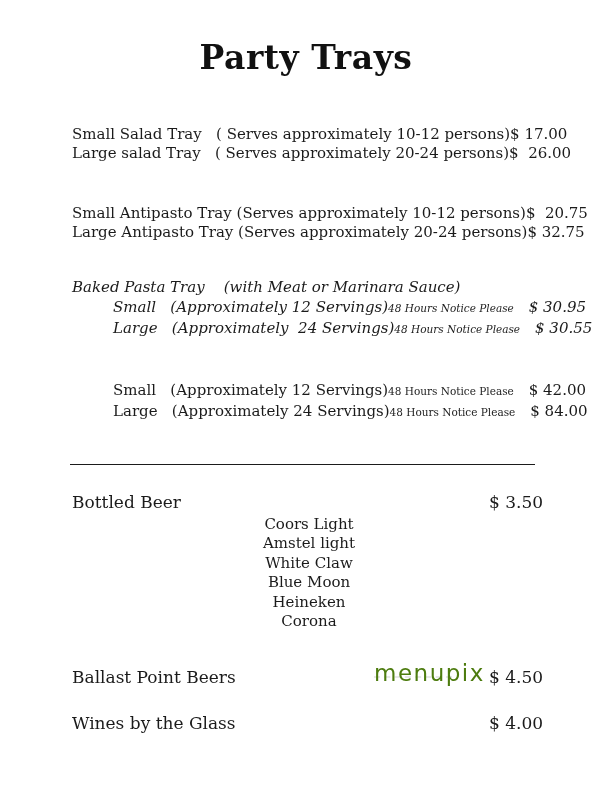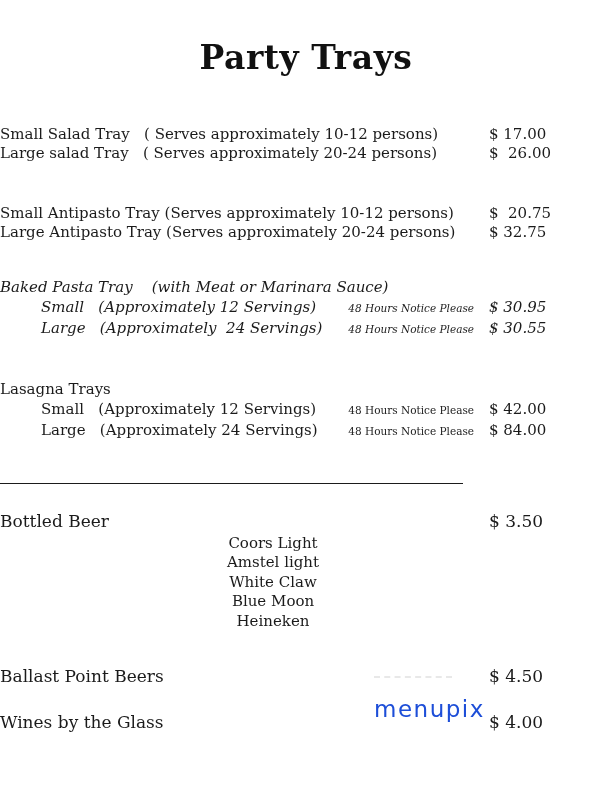--- a/index.html
+++ b/index.html
@@ -14,20 +14,21 @@
   .menu-title{
     padding-top:38px;
     text-align:center;
     font-size:33px;
     line-height:1.2;
     font-weight:bold;
     color:#111;
     letter-spacing:0.5px;
   }
   .content{
+    margin-left:72px;
     margin-right:66px;
     font-size:15px;
     line-height:19px;
   }
   .row{display:flex;align-items:baseline;}
   .item-name{white-space:pre;}
   .spacer{flex:1;}
   .price{width:57px;white-space:pre;text-align:left;}
   .notice{
     font-size:10.5px;
@@ -55,25 +56,25 @@
     text-align:center;
     font-size:15px;
     line-height:19.5px;
   }
   .ballast-row{margin-top:34px;font-size:17px;line-height:22px;}
   .ballast-row .price{font-size:17px;}
   .wines-row{margin-top:24px;font-size:17px;line-height:22px;}
   .wines-row .price{font-size:17px;}
   .watermark{
     position:absolute;
-    left:374px;top:696px;
+    left:374px;top:660px;
     font-family:"DejaVu Sans", sans-serif;
     font-size:23px;
     letter-spacing:1.5px;
-    color:#1d4ed8;
+    color:#4d7c0f;
   }
   .watermark-dashes{
     position:absolute;
     left:374px;top:676px;
     width:78px;height:0;
     border-top:2px dashed #e8e8e8;
   }
 </style>
 </head>
 <body>
@@ -122,23 +123,20 @@
       </div>
       <div class="row sub">
         <span class="item-name">Large   (Approximately  24 Servings)</span>
         <span class="spacer"></span>
         <span class="notice">48 Hours Notice Please</span>
         <span class="price">$ 30.55</span>
       </div>
     </div>
 
     <div class="sec-lasagna">
-      <div class="row">
-        <span class="item-name">Lasagna Trays</span>
-      </div>
       <div class="row sub">
         <span class="item-name">Small   (Approximately 12 Servings)</span>
         <span class="spacer"></span>
         <span class="notice">48 Hours Notice Please</span>
         <span class="price">$ 42.00</span>
       </div>
       <div class="row sub">
         <span class="item-name">Large   (Approximately 24 Servings)</span>
         <span class="spacer"></span>
         <span class="notice">48 Hours Notice Please</span>
@@ -153,20 +151,21 @@
       <span class="spacer"></span>
       <span class="price">$ 3.50</span>
     </div>
 
     <div class="beer-list">
       <div>Coors Light</div>
       <div>Amstel light</div>
       <div>White Claw</div>
       <div>Blue Moon</div>
       <div>Heineken</div>
+      <div>Corona</div>
     </div>
 
     <div class="row ballast-row">
       <span class="heading-text">Ballast Point Beers</span>
       <span class="spacer"></span>
       <span class="price">$ 4.50</span>
     </div>
 
     <div class="row wines-row">
       <span class="heading-text">Wines by the Glass</span>

